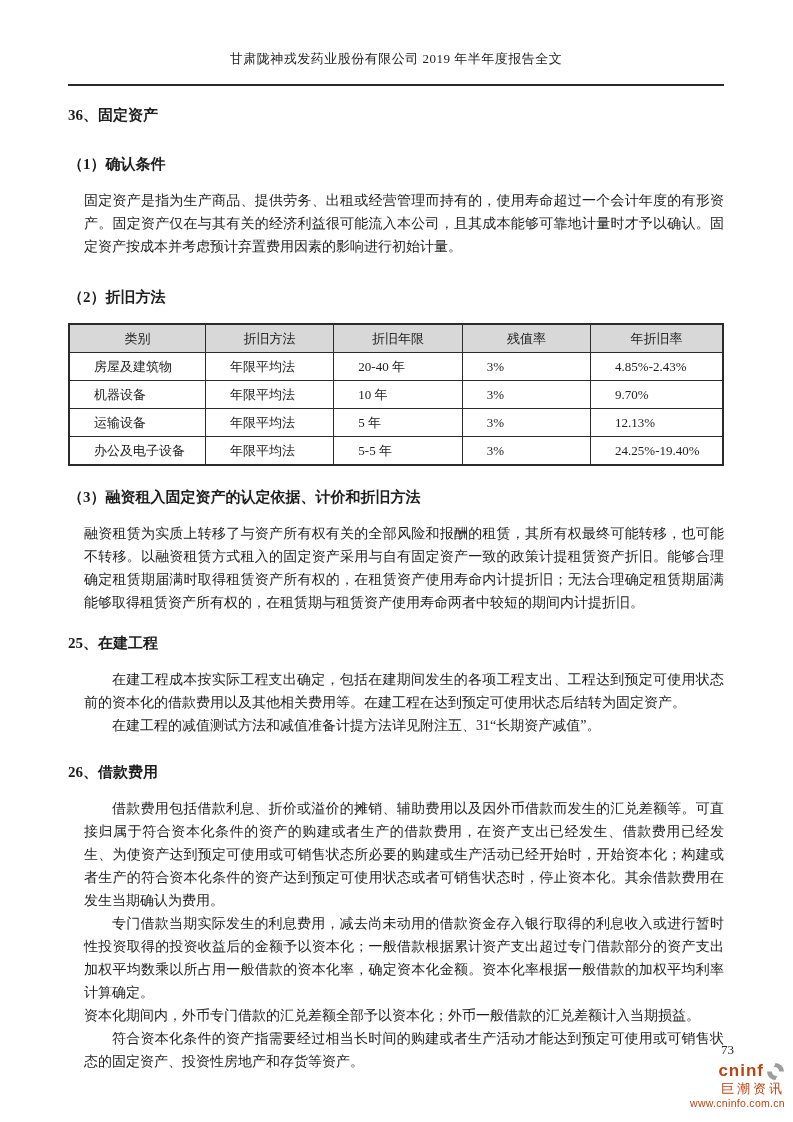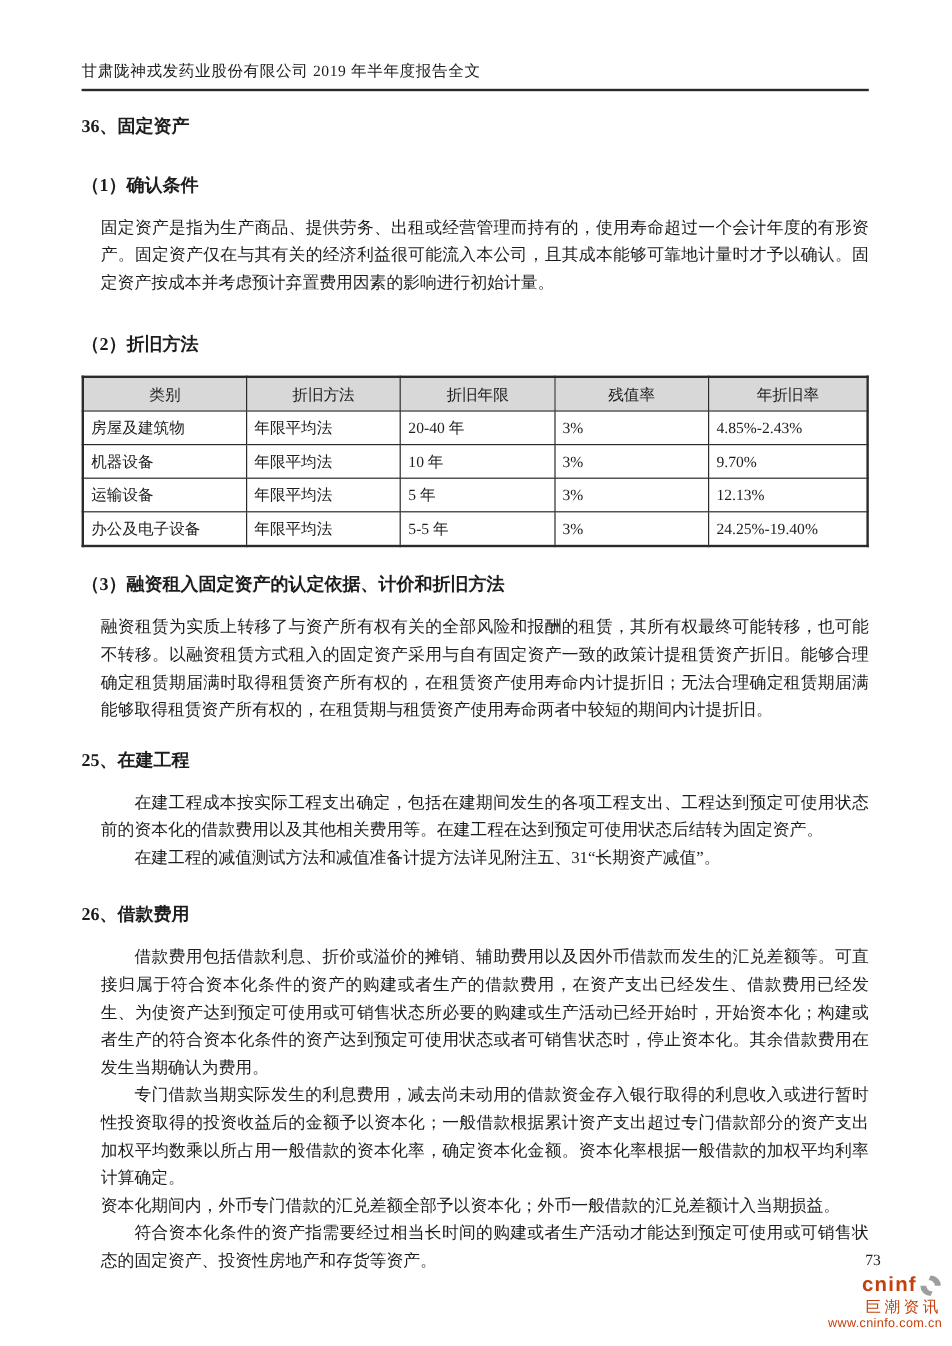--- a/index.html
+++ b/index.html
@@ -9,24 +9,24 @@
     height: 1122px;
     margin: 0 auto;
     background: #ffffff;
     box-sizing: border-box;
     padding: 50px 69px 0 68px;
     font-family: "Liberation Serif", "DejaVu Serif", serif;
     color: #1d1d1d;
     overflow: hidden;
   }
   .doc-header {
-    text-align: left;
+    text-align: center;
     font-size: 13px;
     letter-spacing: 0.5px;
-    padding-bottom: 6px;
+    padding-bottom: 16px;
     border-bottom: 2px solid #2a2a2a;
   }
   .sec-heading {
     font-size: 15px;
     font-weight: bold;
     margin: 20px 0 0 0;
   }
   .sub-heading {
     font-size: 15px;
     font-weight: bold;
@@ -44,21 +44,21 @@
   .dep-table {
     width: 100%;
     border-collapse: collapse;
     border: 2px solid #2b2b2b;
     table-layout: fixed;
     font-size: 13px;
   }
   .dep-table th, .dep-table td {
     border: 1px solid #2b2b2b;
     height: 27px;
-    padding: 0 6px;
+    padding: 0 24px;
     overflow: hidden;
     white-space: nowrap;
   }
   .dep-table th {
     background: #d8d8d8;
     font-weight: normal;
     text-align: center;
   }
   .dep-table td { text-align: left; }
   .page-number {

